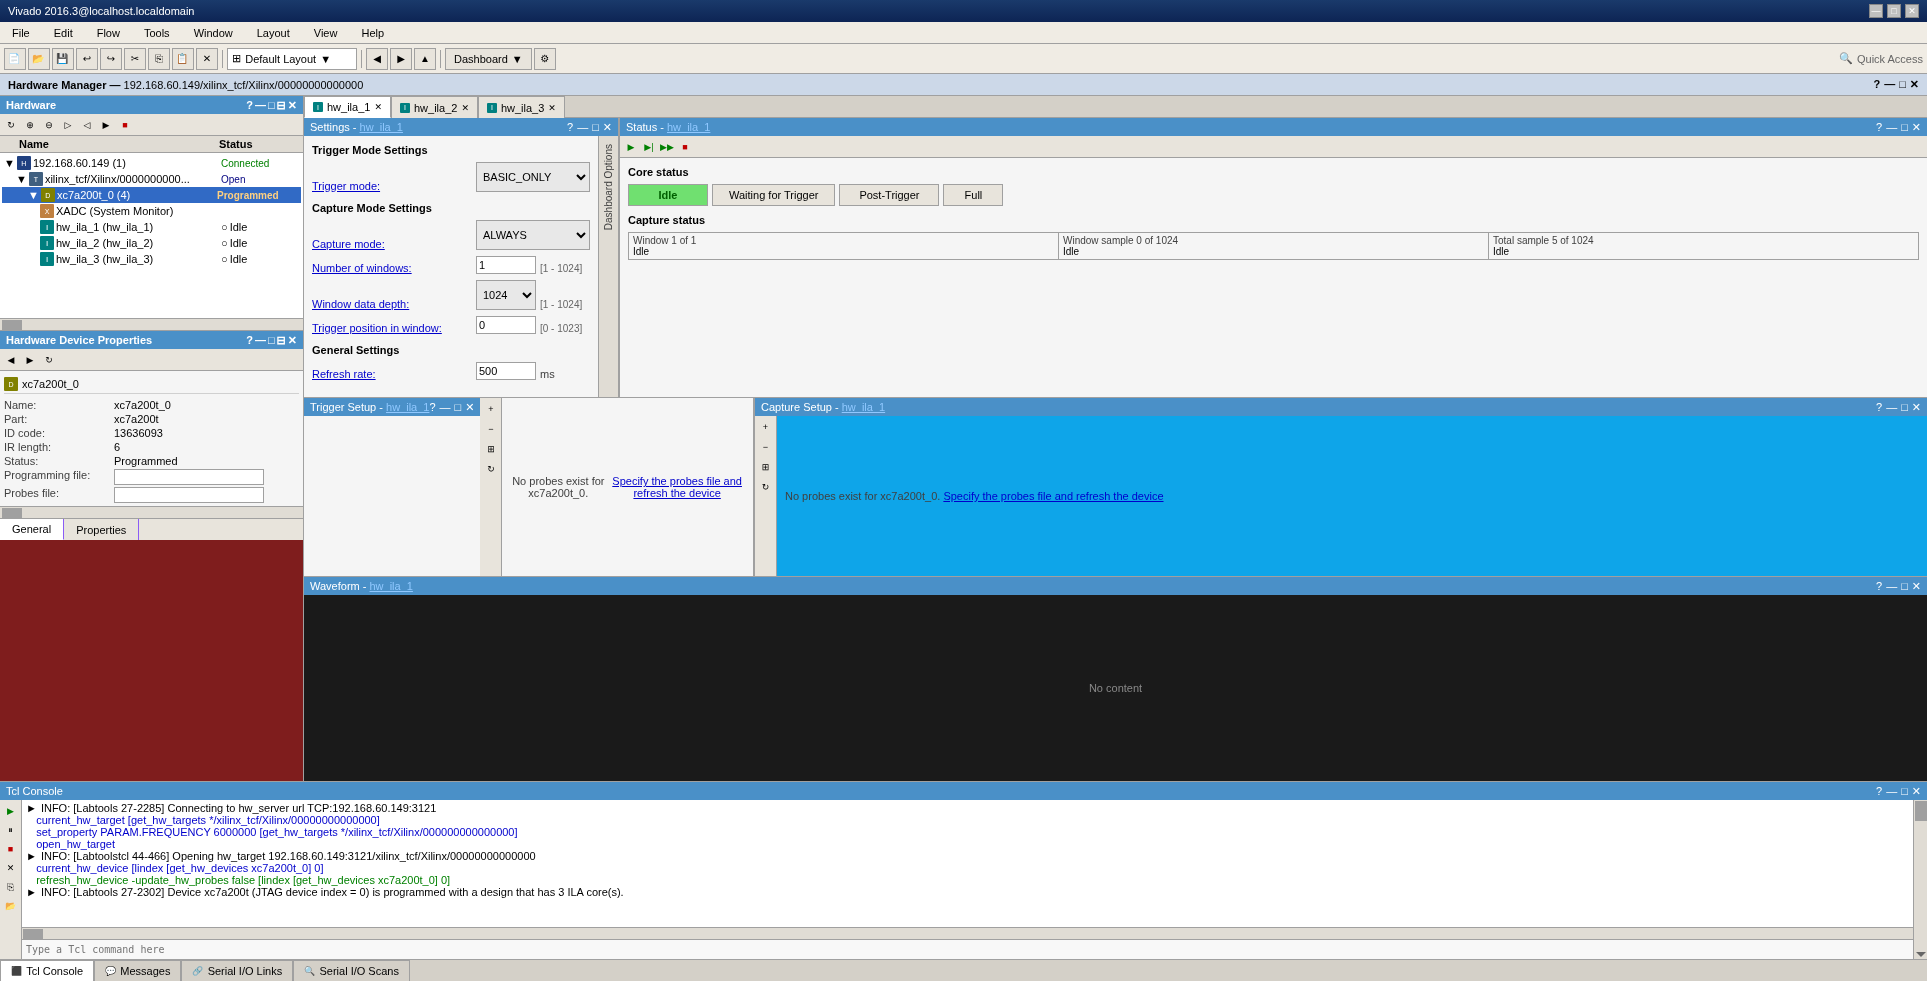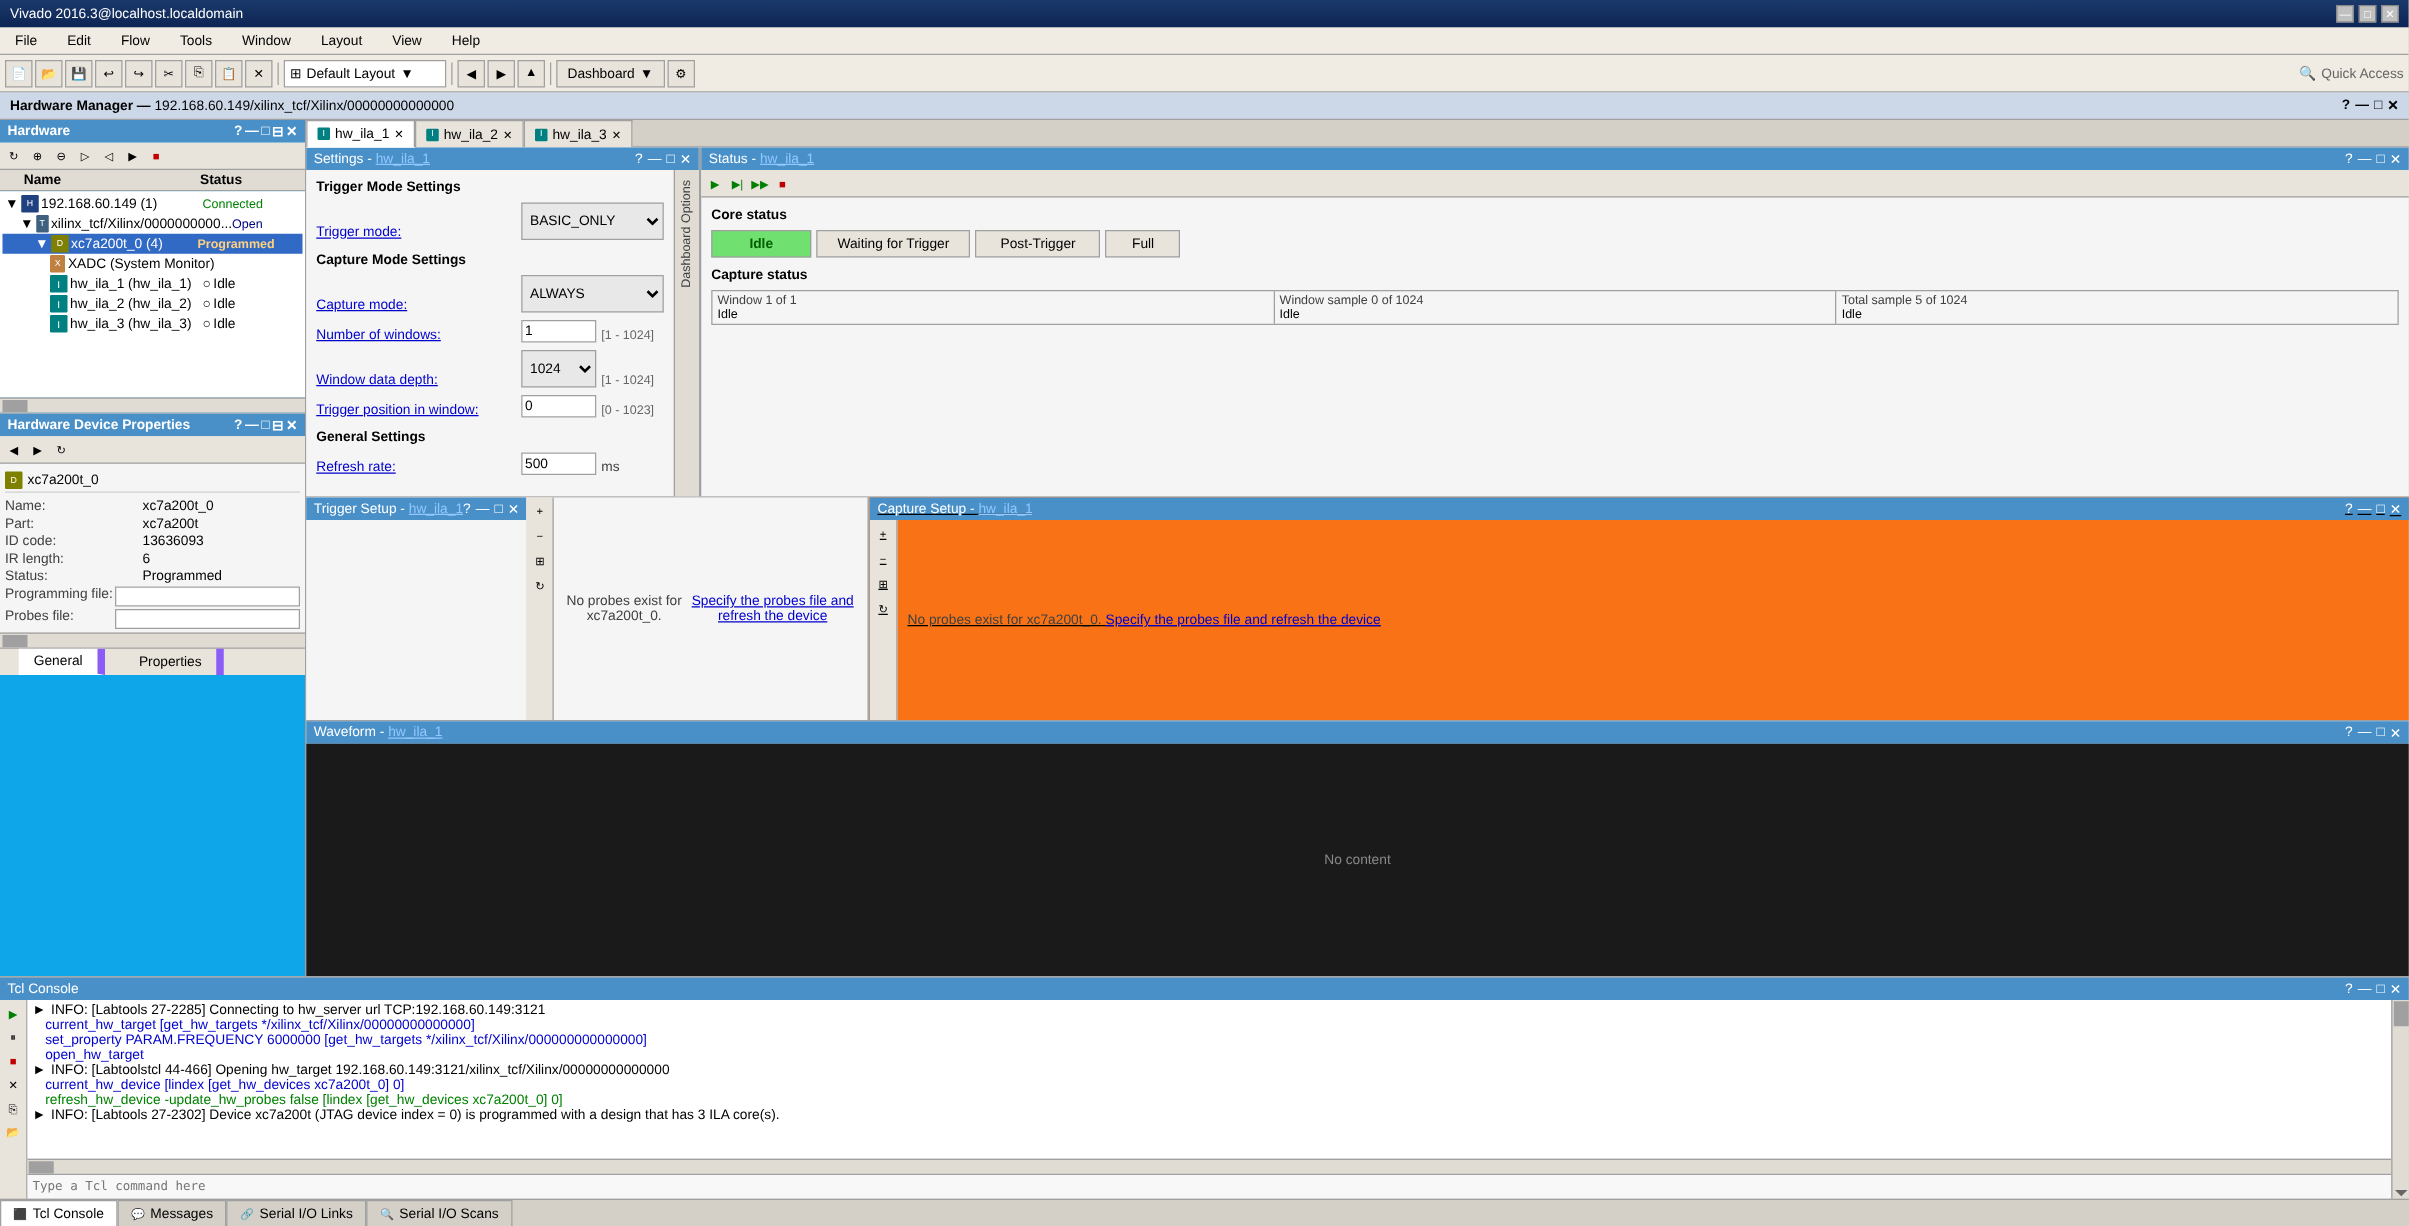--- a/index.html
+++ b/index.html
@@ -82,24 +82,24 @@
       display: flex;
       align-items: center;
       padding: 0 8px;
       border-bottom: 1px solid #a0a0a0;
       font-weight: bold;
       font-size: 11px;
     }
     
     
     .left-panel {
-      width: 245px;
+      width: 304px;
       display: flex;
       flex-direction: column;
-      background: #0ea5e9;
+      background: #7f1d1d;
       border-right: 1px solid #a0a0a0;
     }
     
     .panel-header {
       background: #4a90c8;
       color: white;
       height: 18px;
       display: flex;
       align-items: center;
       padding: 0 6px;
@@ -183,24 +183,23 @@
     
     .props-tabs {
       display: flex;
       border-top: 1px solid #a0a0a0;
       background: #e8e4dc;
       height: 22px;
     }
     .props-tab {
       padding: 2px 12px;
       cursor: pointer;
-      border-right: 6px solid #8b5cf6;
-      display: flex;
-      align-items: center;
-      margin-left: 15px;
+      border-right: 1px solid #8b5cf6;
+      display: flex;
+      align-items: center;
     }
     .props-tab.active {
       background: white;
       border-bottom: 1px solid white;
     }
     
     
     .scrollbar-h {
       height: 12px;
       background: #e0dcd4;
@@ -400,24 +399,23 @@
       font-size: 11px;
       color: #404040;
       padding: 8px;
       text-align: center;
     }
     .link-text { color: #0000cc; text-decoration: underline; cursor: pointer; }
     
     
     .capture-panel {
       flex: 1;
-      background: #f97316;
+      background: #0ea5e9;
       display: flex;
       flex-direction: column;
-      text-decoration: underline;
     }
     
     
     .waveform-panel {
       background: #f5f5f5;
       display: flex;
       flex-direction: column;
       border-top: 1px solid #a0a0a0;
       height: 205px;
     }

